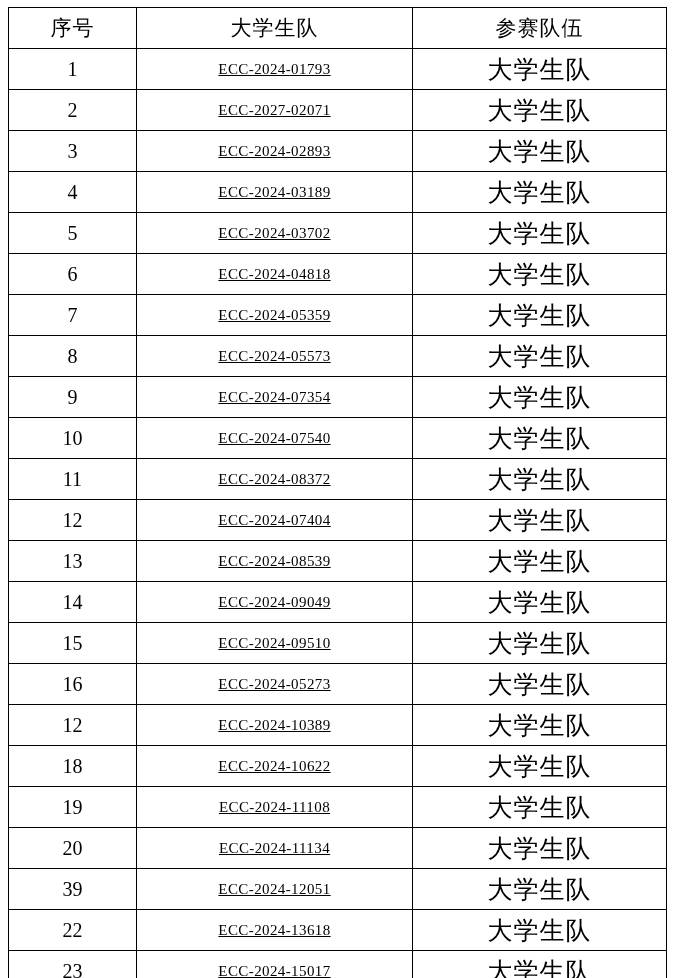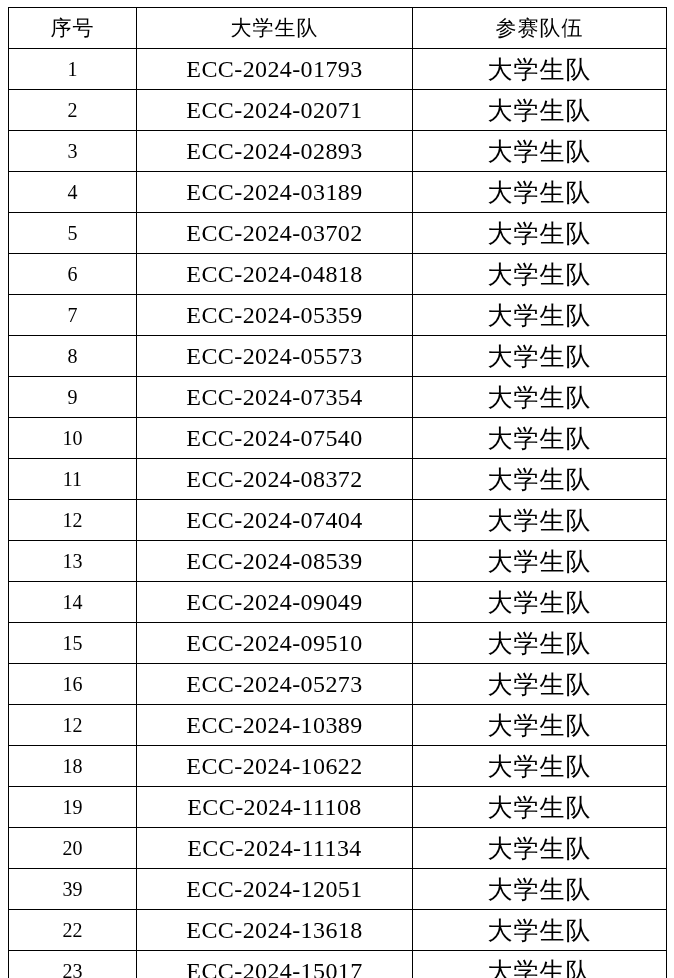--- a/index.html
+++ b/index.html
@@ -39,22 +39,23 @@
     font-weight: normal;
   }
   table.entry-table thead th {
     font-size: 21px;
     letter-spacing: 1px;
   }
   td.seq-cell {
     font-size: 20px;
   }
   td.code-cell {
-    font-size: 24px;
+    font-size: 15px;
     letter-spacing: 0.4px;
+    text-decoration: underline;
   }
   td.team-cell {
     font-size: 25px;
     letter-spacing: 1px;
   }
 </style>
 </head>
 <body>
 
 <div class="page">
@@ -72,21 +73,21 @@
       </tr>
     </thead>
     <tbody>
       <tr>
         <td class="seq-cell">1</td>
         <td class="code-cell">ECC-2024-01793</td>
         <td class="team-cell">大学生队</td>
       </tr>
       <tr>
         <td class="seq-cell">2</td>
-        <td class="code-cell">ECC-2024-02071</td>
+        <td class="code-cell">ECC-2027-02071</td>
         <td class="team-cell">大学生队</td>
       </tr>
       <tr>
         <td class="seq-cell">3</td>
         <td class="code-cell">ECC-2024-02893</td>
         <td class="team-cell">大学生队</td>
       </tr>
       <tr>
         <td class="seq-cell">4</td>
         <td class="code-cell">ECC-2024-03189</td>

